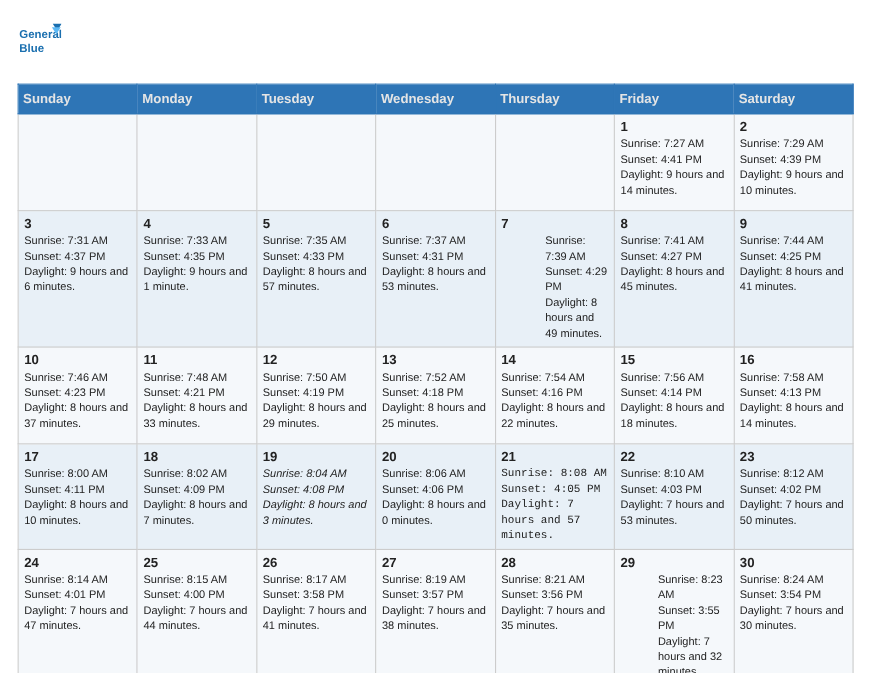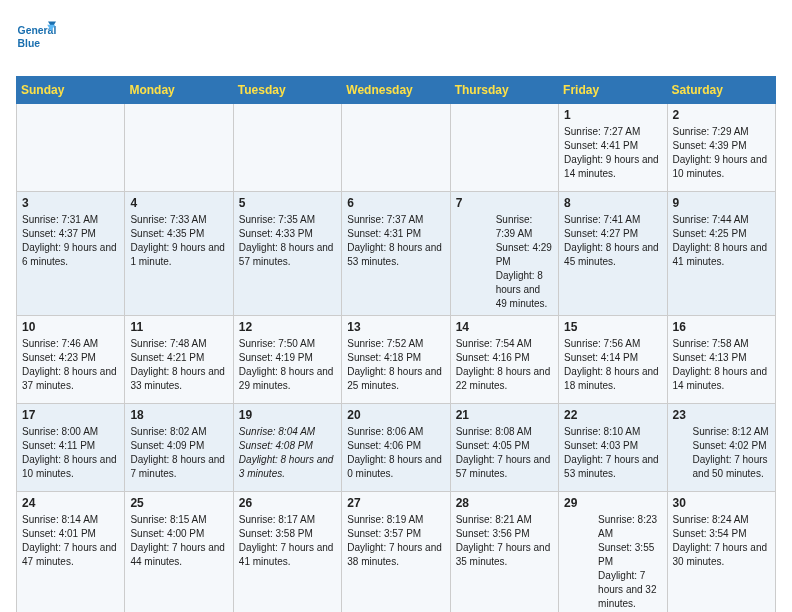--- a/index.html
+++ b/index.html
@@ -33,21 +33,21 @@
       font-size: 15px;
       color: #555;
     }
     table {
       width: 100%;
       border-collapse: collapse;
       table-layout: fixed;
     }
     thead th {
       background-color: #2e75b6;
-      color: #fde047;
+      color: #e5e5e5;
       font-size: 12px;
       font-weight: bold;
       padding: 6px 4px;
       text-align: left;
       border: 1px solid #2e75b6;
     }
     tbody td {
       vertical-align: top;
       border: 1px solid #ccc;
       padding: 4px 5px;
@@ -230,33 +230,33 @@
 Daylight: 8 hours and 3 minutes.</div>
         </td>
         <td>
           <span class="day-number">20</span>
           <div class="day-info" style="white-space: pre-line;">Sunrise: 8:06 AM
 Sunset: 4:06 PM
 Daylight: 8 hours and 0 minutes.</div>
         </td>
         <td>
           <span class="day-number">21</span>
-          <div class="day-info" style="white-space: pre-line;">Sunrise: 8:08 AM
+          <div class="day-info" style="white-space: pre-line; font-family: Liberation Mono, monospace;">Sunrise: 8:08 AM
 Sunset: 4:05 PM
 Daylight: 7 hours and 57 minutes.</div>
         </td>
         <td>
           <span class="day-number">22</span>
           <div class="day-info" style="white-space: pre-line;">Sunrise: 8:10 AM
 Sunset: 4:03 PM
 Daylight: 7 hours and 53 minutes.</div>
         </td>
         <td>
           <span class="day-number">23</span>
-          <div class="day-info" style="white-space: pre-line; margin-left: 20px;">Sunrise: 8:12 AM
+          <div class="day-info" style="white-space: pre-line;">Sunrise: 8:12 AM
 Sunset: 4:02 PM
 Daylight: 7 hours and 50 minutes.</div>
         </td>
       </tr>
       <tr>
         <td>
           <span class="day-number">24</span>
           <div class="day-info" style="white-space: pre-line;">Sunrise: 8:14 AM
 Sunset: 4:01 PM
 Daylight: 7 hours and 47 minutes.</div>

